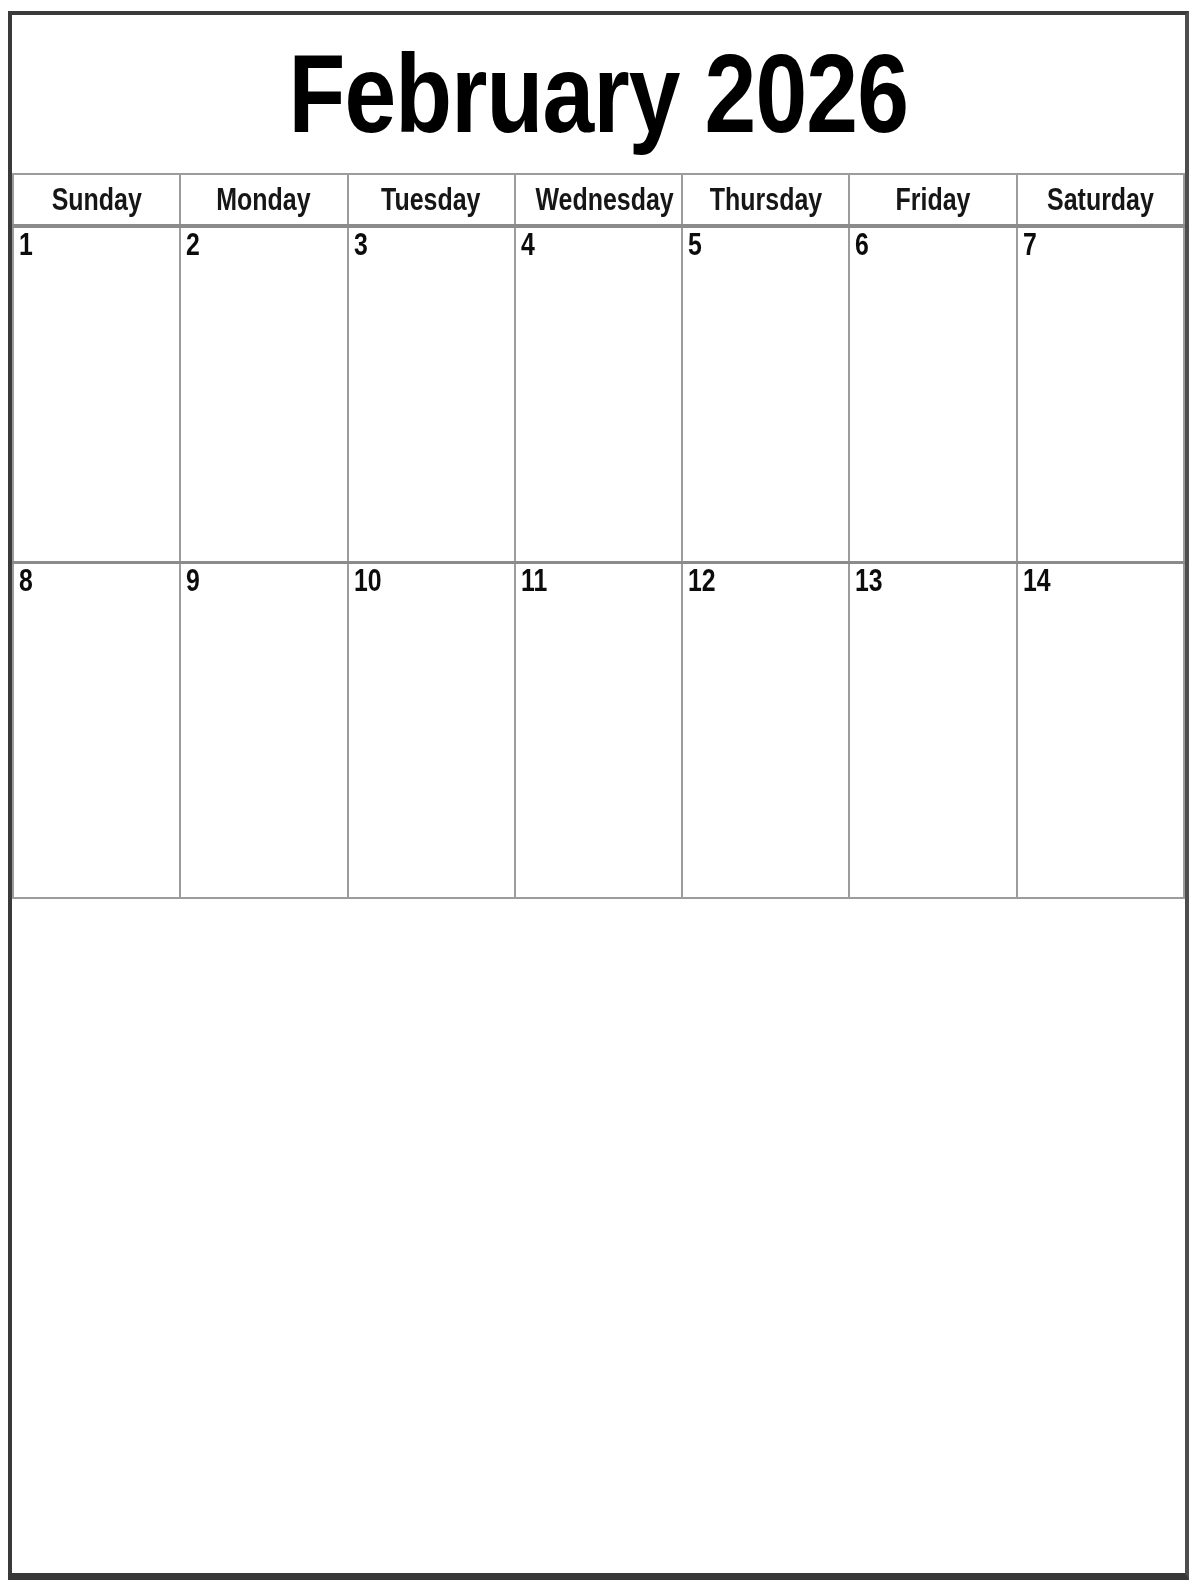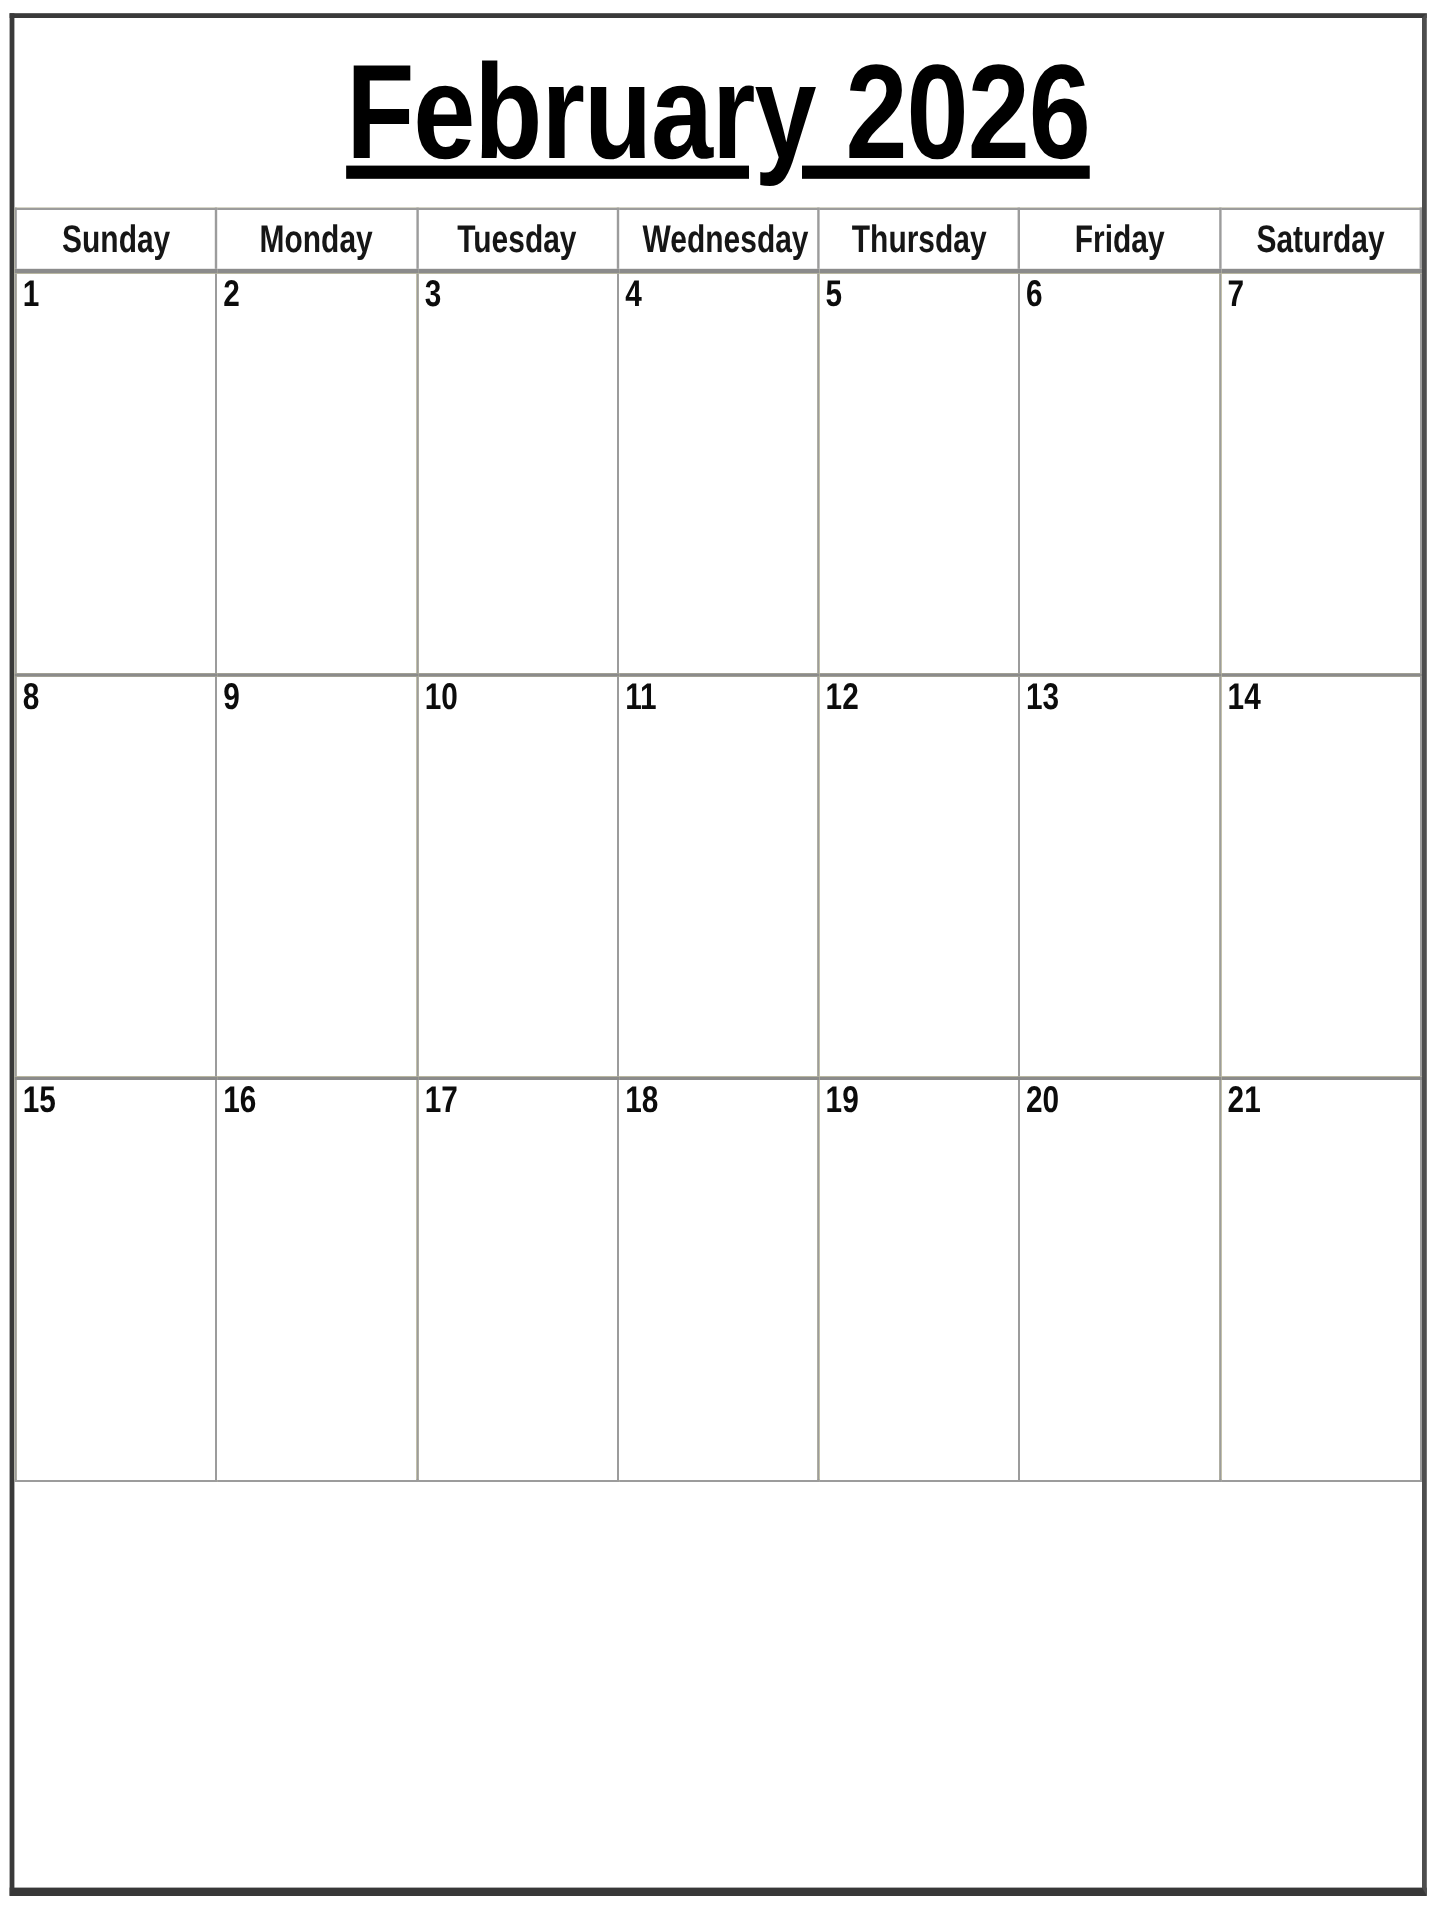--- a/index.html
+++ b/index.html
@@ -26,37 +26,36 @@
     border-width: 4px 4px 7px 4px;
     border-color: #3a3a3a #4e4e4e #383838 #3a3a3a;
     background: #ffffff;
   }
   .title-block {
     height: 158px;
     display: flex;
     align-items: center;
     justify-content: center;
     overflow: visible;
-    text-decoration: underline;
   }
   .title-text {
     font-size: 112px;
     font-weight: 700;
     color: #000000;
     white-space: nowrap;
     letter-spacing: -1px;
     transform: scaleX(0.83);
     transform-origin: center center;
     line-height: 1;
   }
   table.cal {
     width: 100%;
     border-collapse: collapse;
     table-layout: fixed;
-    background: #fef9c3;
+    background: #737373;
     padding-left: 20px;
   }
   table.cal th {
     height: 49px;
     padding: 0;
     background: #ffffff;
     border: 2px solid #9c9c9c;
     border-bottom: 4px solid #8b8b8b;
     text-align: center;
     vertical-align: middle;
@@ -135,26 +134,17 @@
         </tr>
         <tr>
           <td><span class="day-num">8</span></td>
           <td><span class="day-num">9</span></td>
           <td><span class="day-num">10</span></td>
           <td><span class="day-num">11</span></td>
           <td><span class="day-num">12</span></td>
           <td><span class="day-num">13</span></td>
           <td><span class="day-num">14</span></td>
         </tr>
-        <tr>
-          <td><span class="day-num">15</span></td>
-          <td><span class="day-num">16</span></td>
-          <td><span class="day-num">17</span></td>
-          <td><span class="day-num">18</span></td>
-          <td><span class="day-num">19</span></td>
-          <td><span class="day-num">20</span></td>
-          <td><span class="day-num">21</span></td>
-        </tr>
       </tbody>
     </table>
 
   </div>
 </div>
 
 </body></html>

